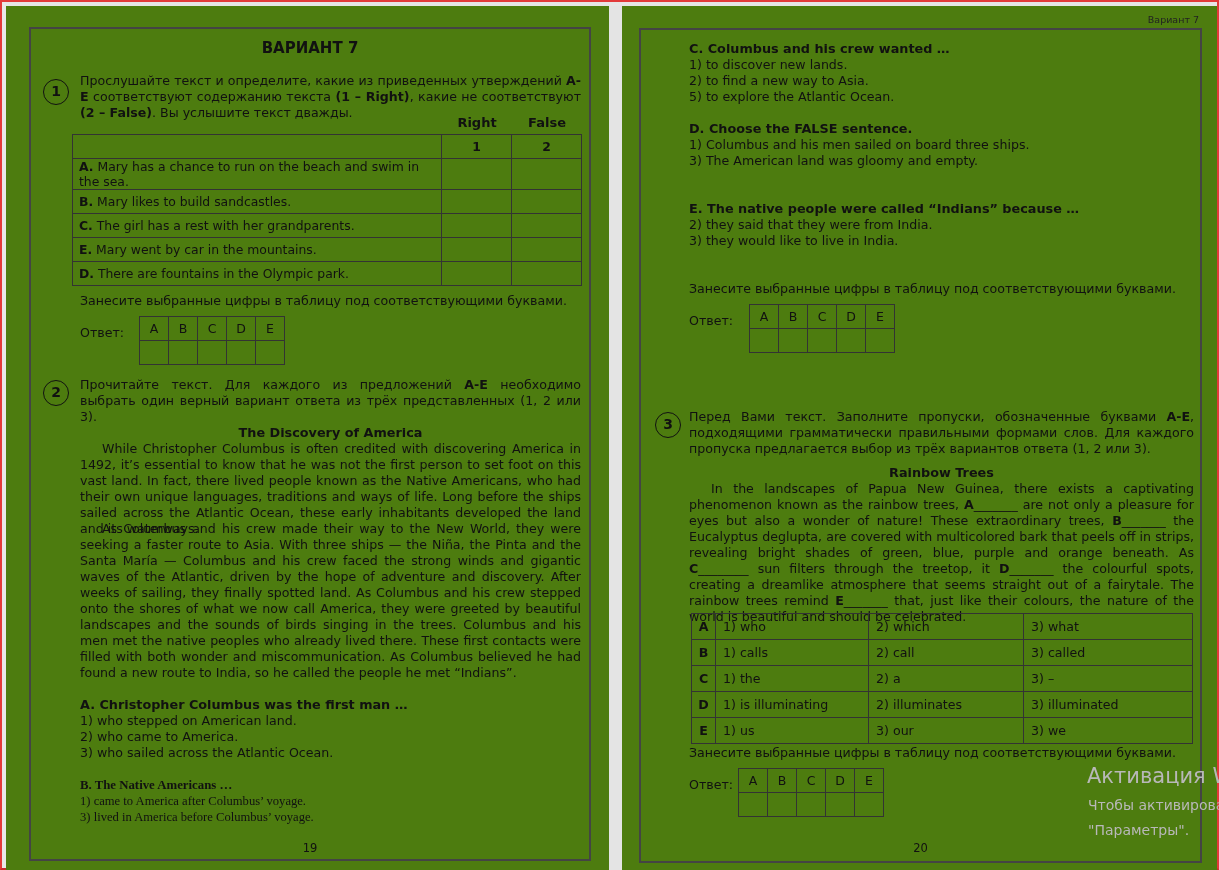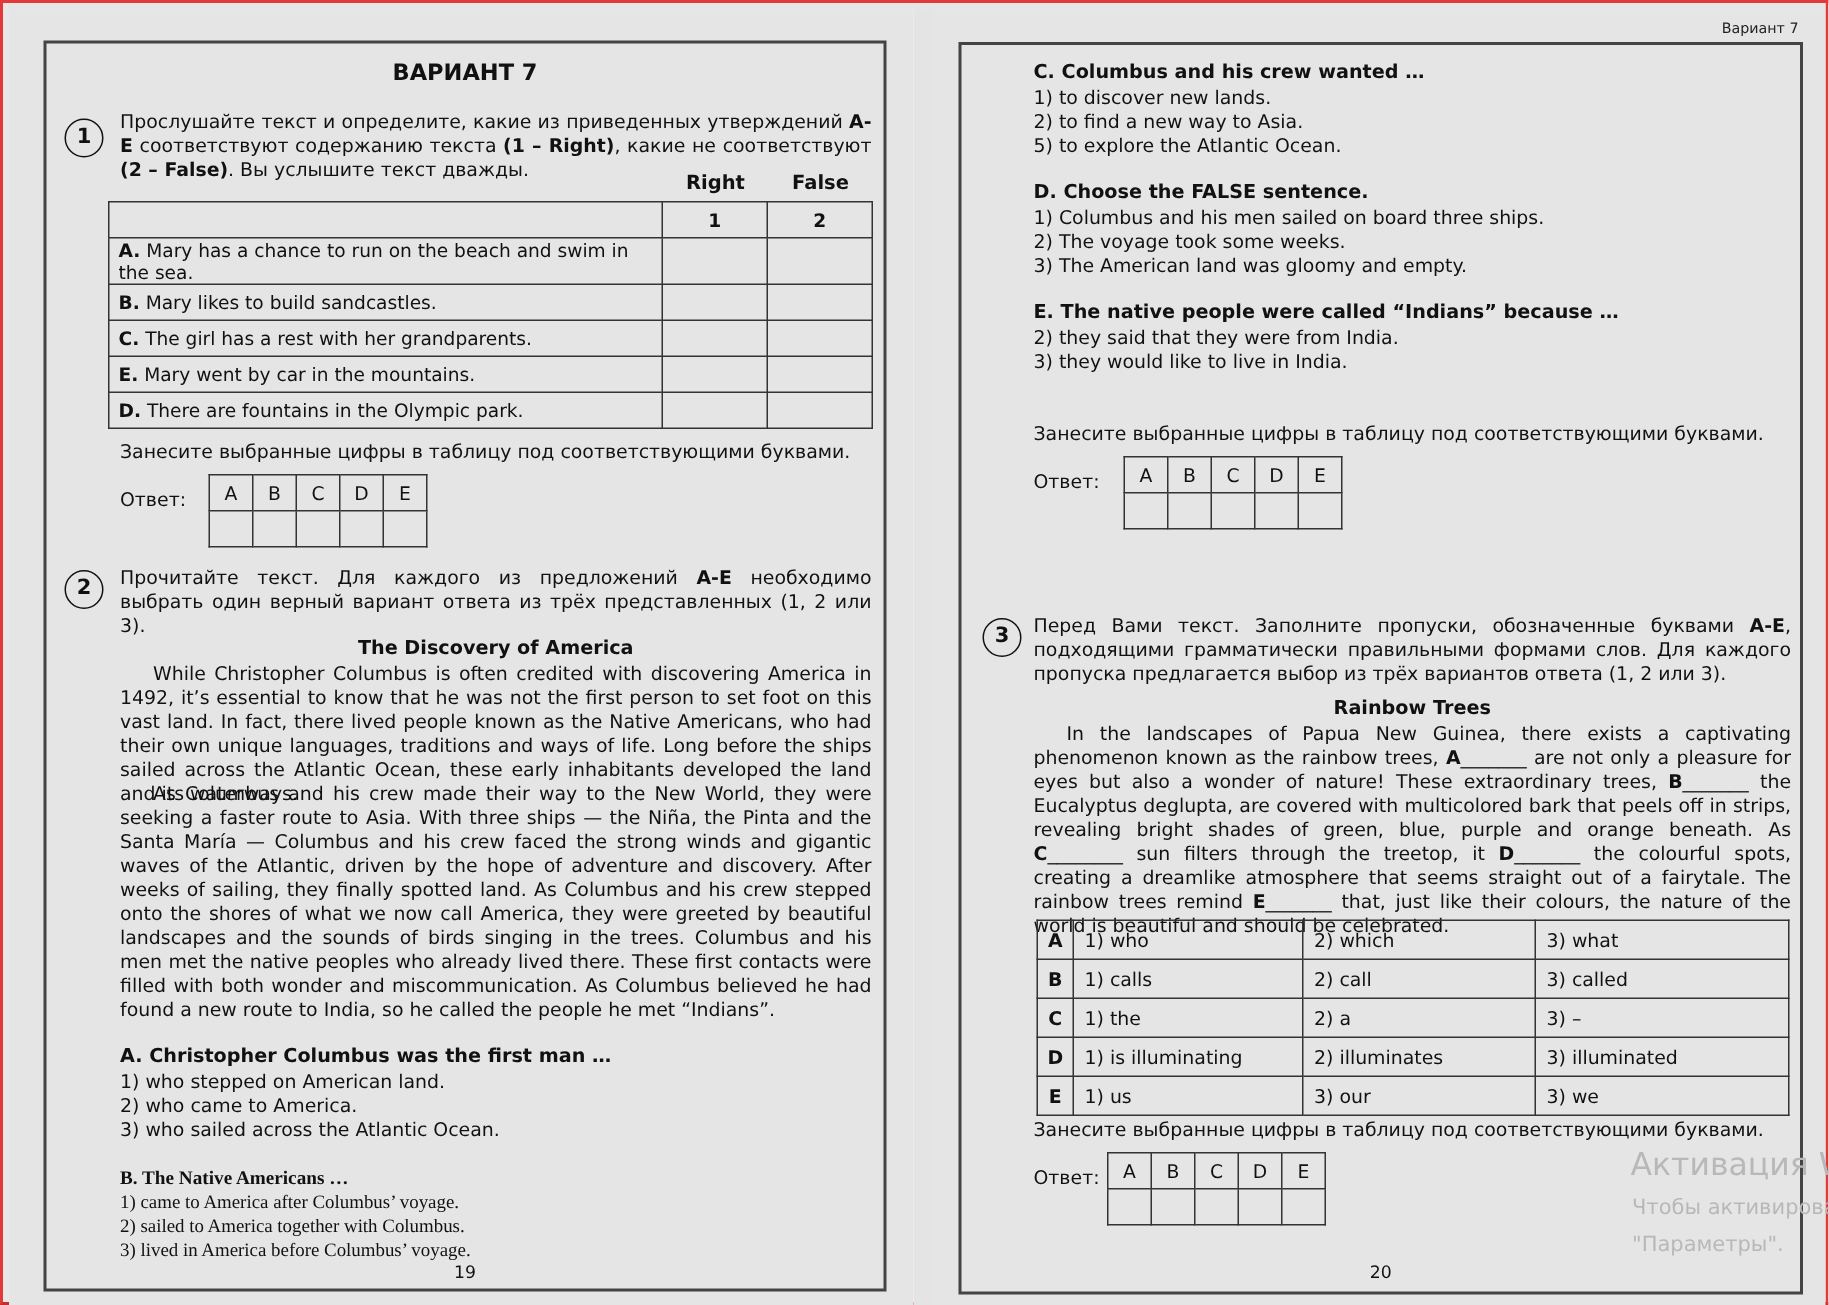--- a/index.html
+++ b/index.html
@@ -15,21 +15,21 @@
     border-top: 2px solid #e23a3a;
     border-left: 2px solid #e23a3a;
     border-right: 2px solid #e23a3a;
     border-bottom: 2px solid #c62d2d;
     background: #fff;
   }
   .topband { position: absolute; left: 0; top: 0; width: 100%; height: 4px; background: #e6e6e6; }
   .leftband { position: absolute; left: 0; top: 0; width: 4px; height: 100%; background: #e8e8e8; }
   .gutter { position: absolute; left: 607px; top: 4px; width: 13px; height: 864px; background: #e4e4e4; }
 
-  .page { position: absolute; background: #e5e5e5; }
+  .page { position: absolute; background: #4d7c0f; }
   .page-left { left: 4px; top: 4px; width: 603px; height: 864px; }
   .page-right { left: 620px; top: 4px; width: 595px; height: 864px; }
 
   .frame { position: absolute; border: 2px solid #444; }
   .page-left .frame { left: 23px; top: 21px; width: 562px; height: 834px; }
   .page-right .frame { left: 17px; top: 22px; width: 563px; height: 835px; }
 
   .header-note { position: absolute; right: 18px; top: 8px; font-size: 9.5px; color: #222; }
 
   .abs { position: absolute; }
@@ -146,41 +146,39 @@
 
     <div class="abs" style="left:74px; top:691px; width:501px;">
       <div class="q-head">A. Christopher Columbus was the first man …</div>
       <div class="q-opt">1) who stepped on American land.</div>
       <div class="q-opt">2) who came to America.</div>
       <div class="q-opt">3) who sailed across the Atlantic Ocean.</div>
     </div>
     <div class="abs" style="left:74px; top:771px; width:501px;font-family:Liberation Serif, serif;">
       <div class="q-head">B. The Native Americans …</div>
       <div class="q-opt">1) came to America after Columbus’ voyage.</div>
-      <div class="q-opt">2) sailed to America together with Columbus.</div>
       <div class="q-opt">3) lived in America before Columbus’ voyage.</div>
     </div>
 
     <div class="abs pagenum" style="left:23px; top:835px; width:562px;">19</div>
   </div>
 
   <div class="page page-right">
     <div class="header-note">Вариант 7</div>
     <div class="frame"></div>
 
     <div class="abs" style="left:67px; top:35px; width:503px;">
       <div class="q-head">C.  Columbus and his crew wanted …</div>
       <div class="q-opt">1) to discover new lands.</div>
       <div class="q-opt">2) to find a new way to Asia.</div>
       <div class="q-opt">5) to explore the Atlantic Ocean.</div>
     </div>
     <div class="abs" style="left:67px; top:115px; width:503px;">
       <div class="q-head">D. Choose the FALSE sentence.</div>
       <div class="q-opt">1) Columbus and his men sailed on board three ships.</div>
-      <div class="q-opt">2) The voyage took some weeks.</div>
       <div class="q-opt">3) The American land was gloomy and empty.</div>
     </div>
     <div class="abs" style="left:67px; top:195px; width:503px;">
       <div class="q-head">E. The native people were called “Indians” because …</div>
       <div class="q-opt">2) they said that they were from India.</div>
       <div class="q-opt">3) they would like to live in India.</div>
     </div>
 
     <div class="abs para" style="left:67px; top:275px;">Занесите выбранные цифры в таблицу под соответствующими буквами.</div>
     <div class="abs label" style="left:67px; top:307px;">Ответ:</div>

